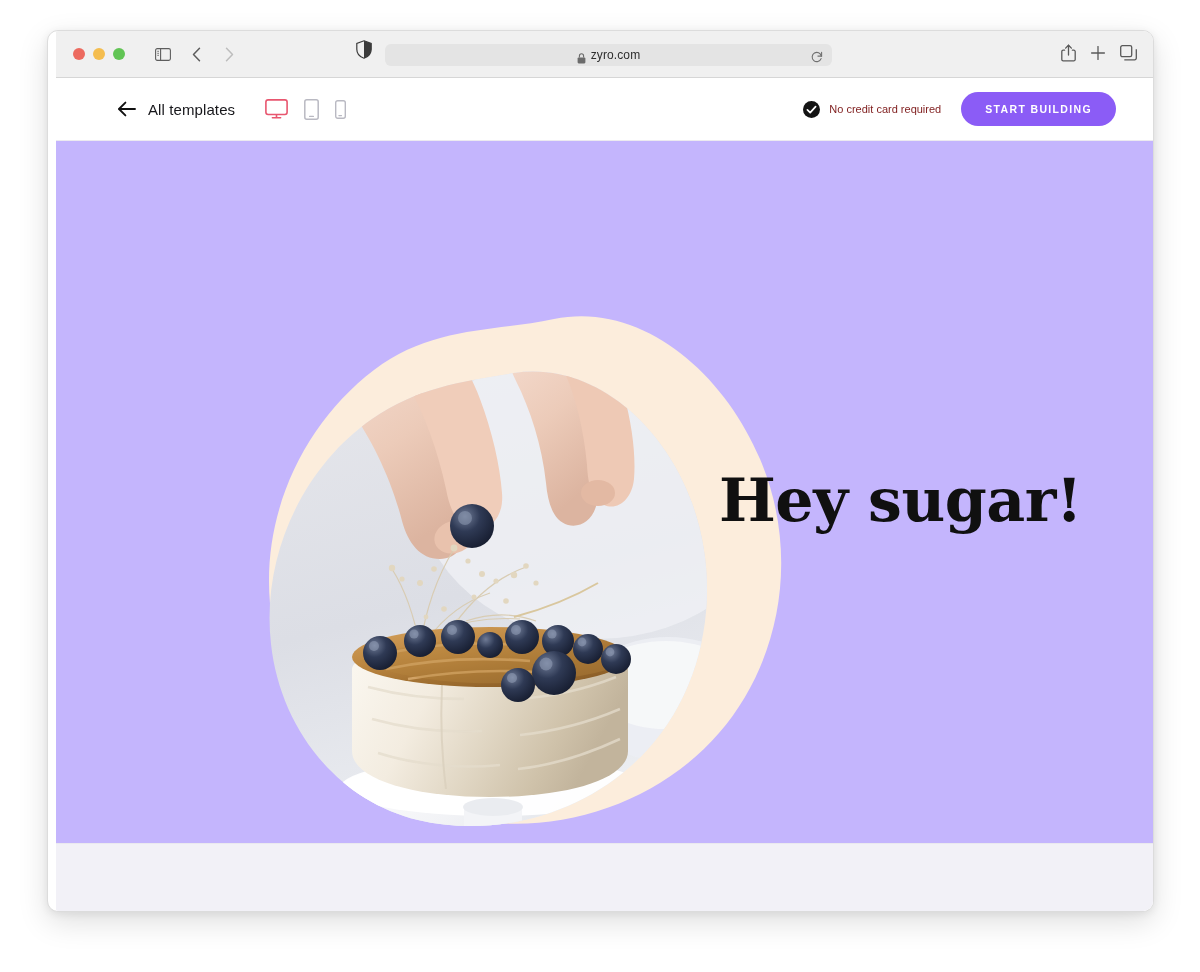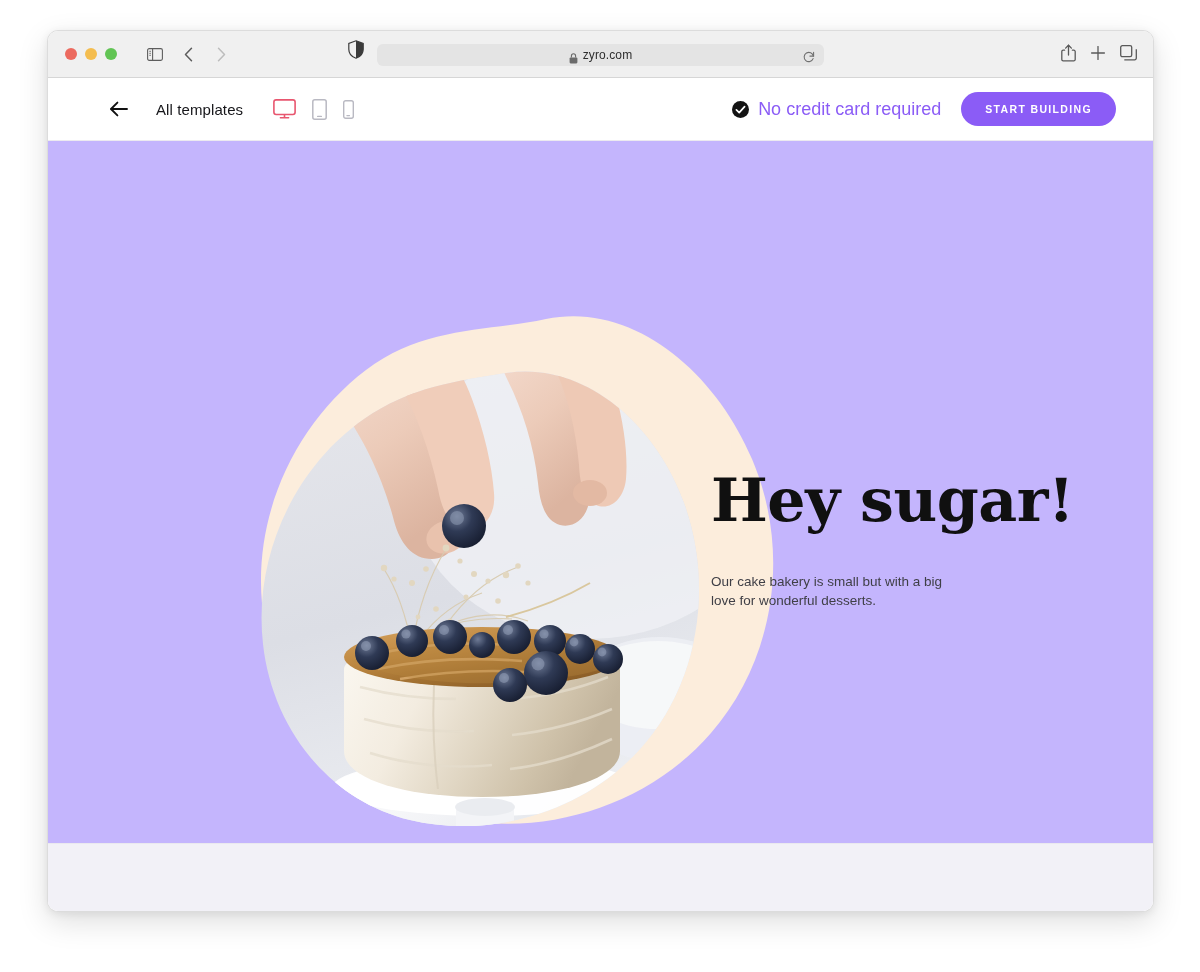--- a/index.html
+++ b/index.html
@@ -14,20 +14,21 @@
   
   .browser-window{
     position:absolute;
     left:47px; top:30px;
     width:1107px; height:882px;
     background:#ffffff;
     border-radius:11px;
     box-shadow:0 10px 30px rgba(0,0,0,.13), 0 2px 8px rgba(0,0,0,.07);
     overflow:hidden;
     border:1px solid #dcdcdc;
+    padding-left:8px;
   }
   .titlebar{
     position:relative;
     height:47px;
     background:#f0f0f0;
     border-bottom:1px solid #d6d6d6;
     display:flex; align-items:center;
   }
   .traffic{
     display:flex; gap:8px; align-items:center;
@@ -79,33 +80,33 @@
   }
   .site-header{
     position:relative;
     height:63px;
     display:flex; align-items:center;
     border-bottom:1px solid #eceaf0;
     padding:0 37px 0 60px;
   }
   .back-arrow{ width:22px; height:22px; color:#111; flex:0 0 auto; }
   .all-templates{
-    font-size:15px; color:#16161a; margin-left:26px; letter-spacing:.1px;
+    font-size:15px; color:#16161a; margin-left:10px; letter-spacing:.1px;
   }
   .devices{ display:flex; align-items:center; gap:16px; margin-left:30px; }
   .dev{ display:flex; align-items:center; justify-content:center; }
   .dev.active{ color:#e8566f; }
   .dev.idle{ color:#b9b9c2; }
 
   .header-right{
     margin-left:auto; display:flex; align-items:center; gap:20px;
   }
   .ncc{ display:flex; align-items:center; gap:9px; }
   .check-circle{ width:17px; height:17px; display:block; }
-  .ncc-label{ font-size:18px; color:#8b5cf6; }
+  .ncc-label{ font-size:11px; color:#7f1d1d; }
   .cta{
     background:#8b5cf6;
     color:#fff;
     font-size:10.5px;
     font-weight:bold;
     letter-spacing:1.35px;
     padding:11px 24px;
     border-radius:20px;
     border:none;
     cursor:pointer;
@@ -467,19 +468,18 @@
               <circle cx="244" cy="309" r="5"></circle>
             </g>
           </g>
 
           <rect x="0" y="0" width="445" height="475" fill="none"></rect>
         </g>
       </svg>
 
       <div class="hero-text">
         <h1 class="hero-title">Hey sugar!</h1>
-        <p class="hero-sub">Our cake bakery is small but with a big love for wonderful desserts.</p>
       </div>
     </div>
 
     <div class="site-footer"></div>
   </div>
 </div>
 
 </body></html>

